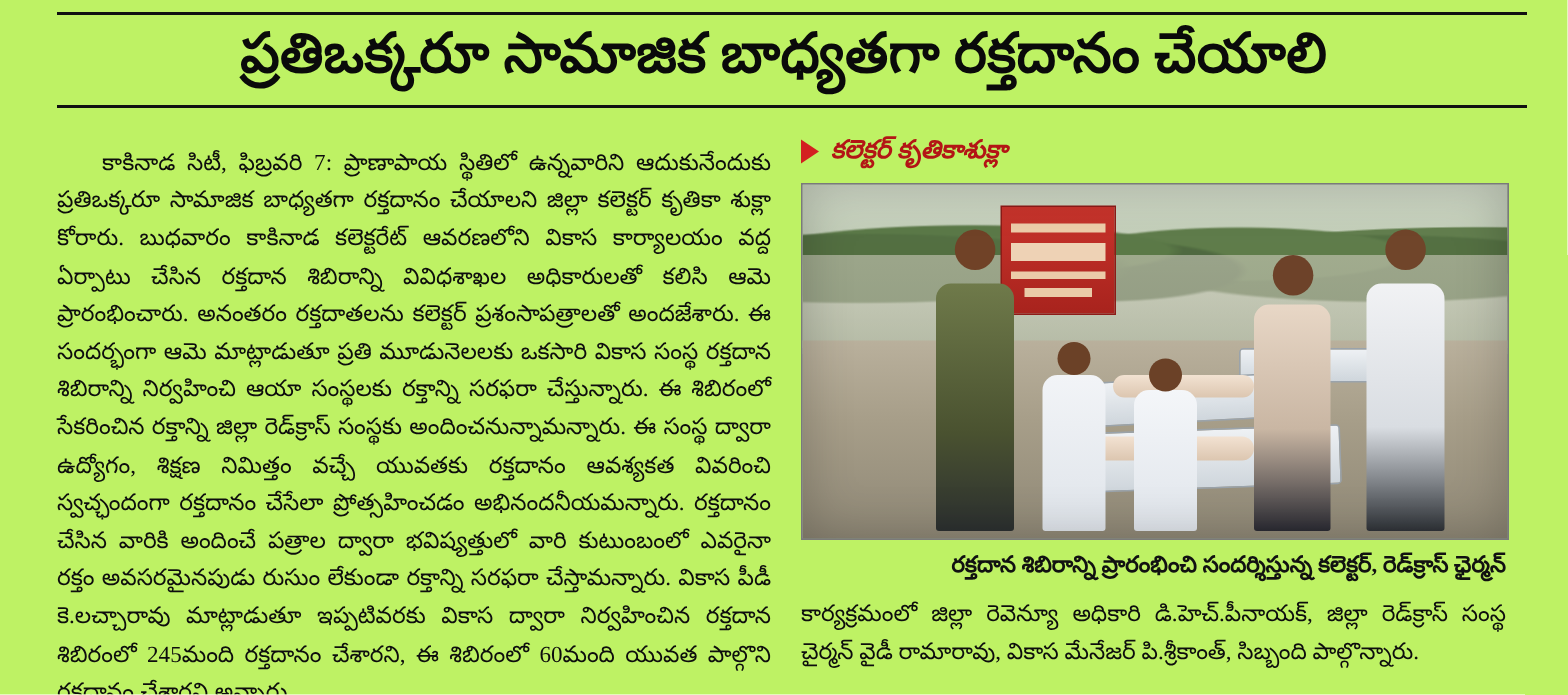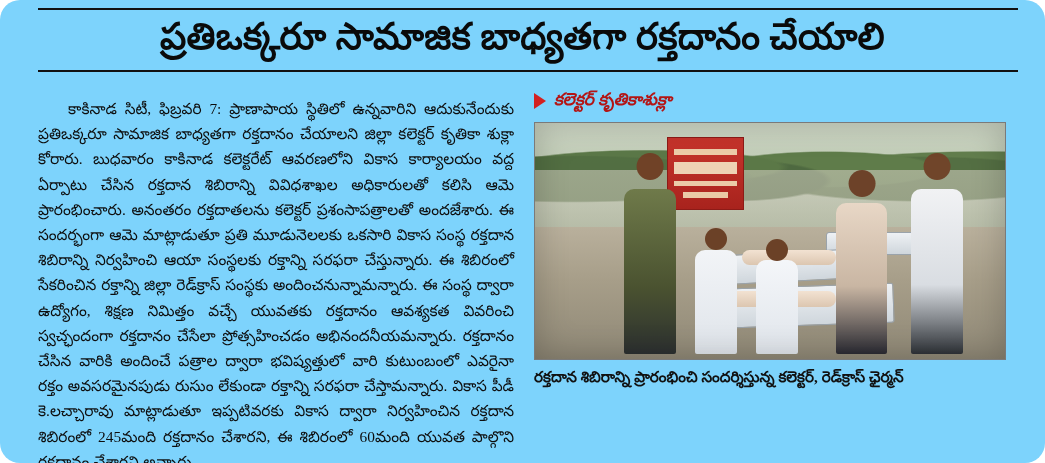--- a/index.html
+++ b/index.html
@@ -7,24 +7,23 @@
     padding: 0;
     background: #ffffff;
   }
   body {
     font-family: "Liberation Sans", sans-serif;
   }
   .page {
     position: relative;
     width: 1045px;
     height: 463px;
-    background: #7dd3fc;
+    background: #bef264;
     overflow: hidden;
     box-sizing: border-box;
-    border-radius: 20px;
   }
 
   
   .headline-wrap {
     position: absolute;
     left: 0;
     top: 0;
     width: 1045px;
     height: 78px;
   }
@@ -217,21 +216,21 @@
   .p-man2 .head { background: #70452a; }
   .vignette {
     position: absolute; inset: 0;
     box-shadow: inset 0 0 34px rgba(0,0,0,.22);
     pointer-events: none;
   }
 
   .caption {
     margin-top: 7px;
     width: 470px;
-    text-align: left;
+    text-align: right;
     font-family: "Liberation Serif", serif;
     font-size: 15.2px;
     font-weight: bold;
     color: #111111;
     line-height: 20px;
   }
 
   .col-right-text {
     margin-top: 10px;
     width: 470px;
@@ -300,16 +299,19 @@
             <span class="head"></span>
           </div>
         <div class="person p-man2">
             <span class="head"></span>
           </div>
         <div class="vignette"></div>
       </div>
 
       <div class="caption">రక్తదాన శిబిరాన్ని ప్రారంభించి సందర్శిస్తున్న కలెక్టర్, రెడ్‌క్రాస్ ఛైర్మన్</div>
 
+      <div class="col-right-text">
+        <p class="last">కార్యక్రమంలో జిల్లా రెవెన్యూ అధికారి డి.హెచ్.పీనాయక్, జిల్లా రెడ్‌క్రాస్ సంస్థ చైర్మన్ వైడీ రామారావు, వికాస మేనేజర్ పి.శ్రీకాంత్, సిబ్బంది పాల్గొన్నారు.</p>
+      </div>
 
     </div>
   </div>
 </div>
 
 </body></html>

